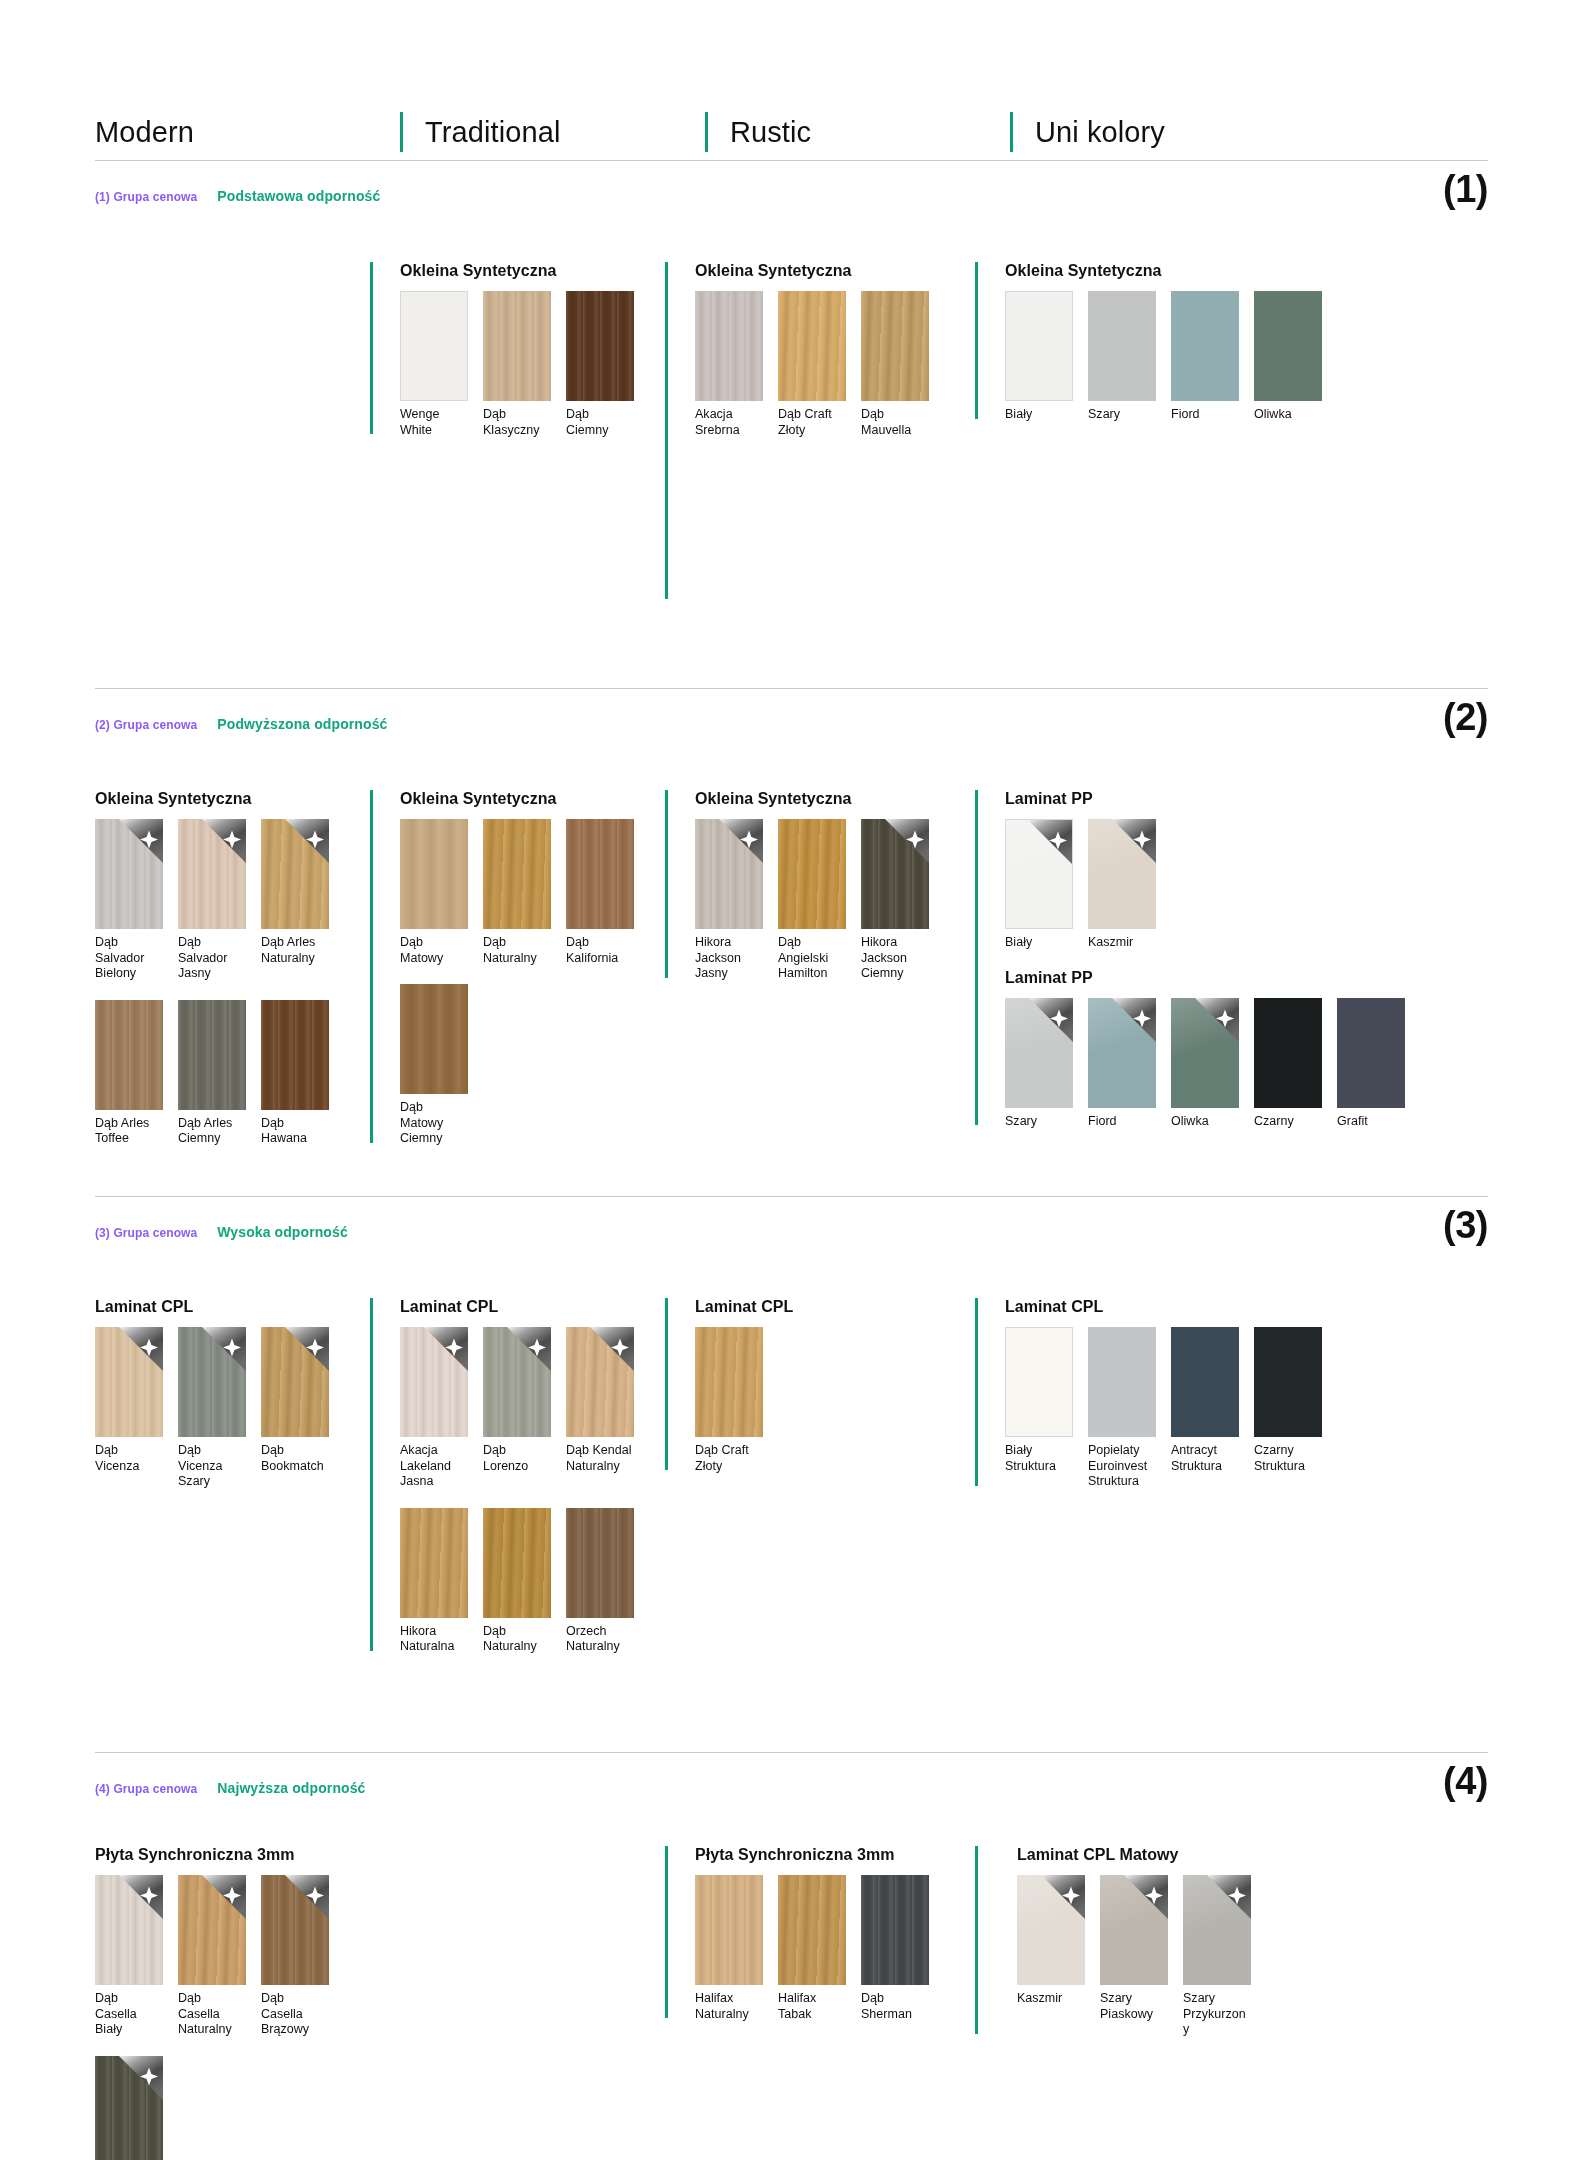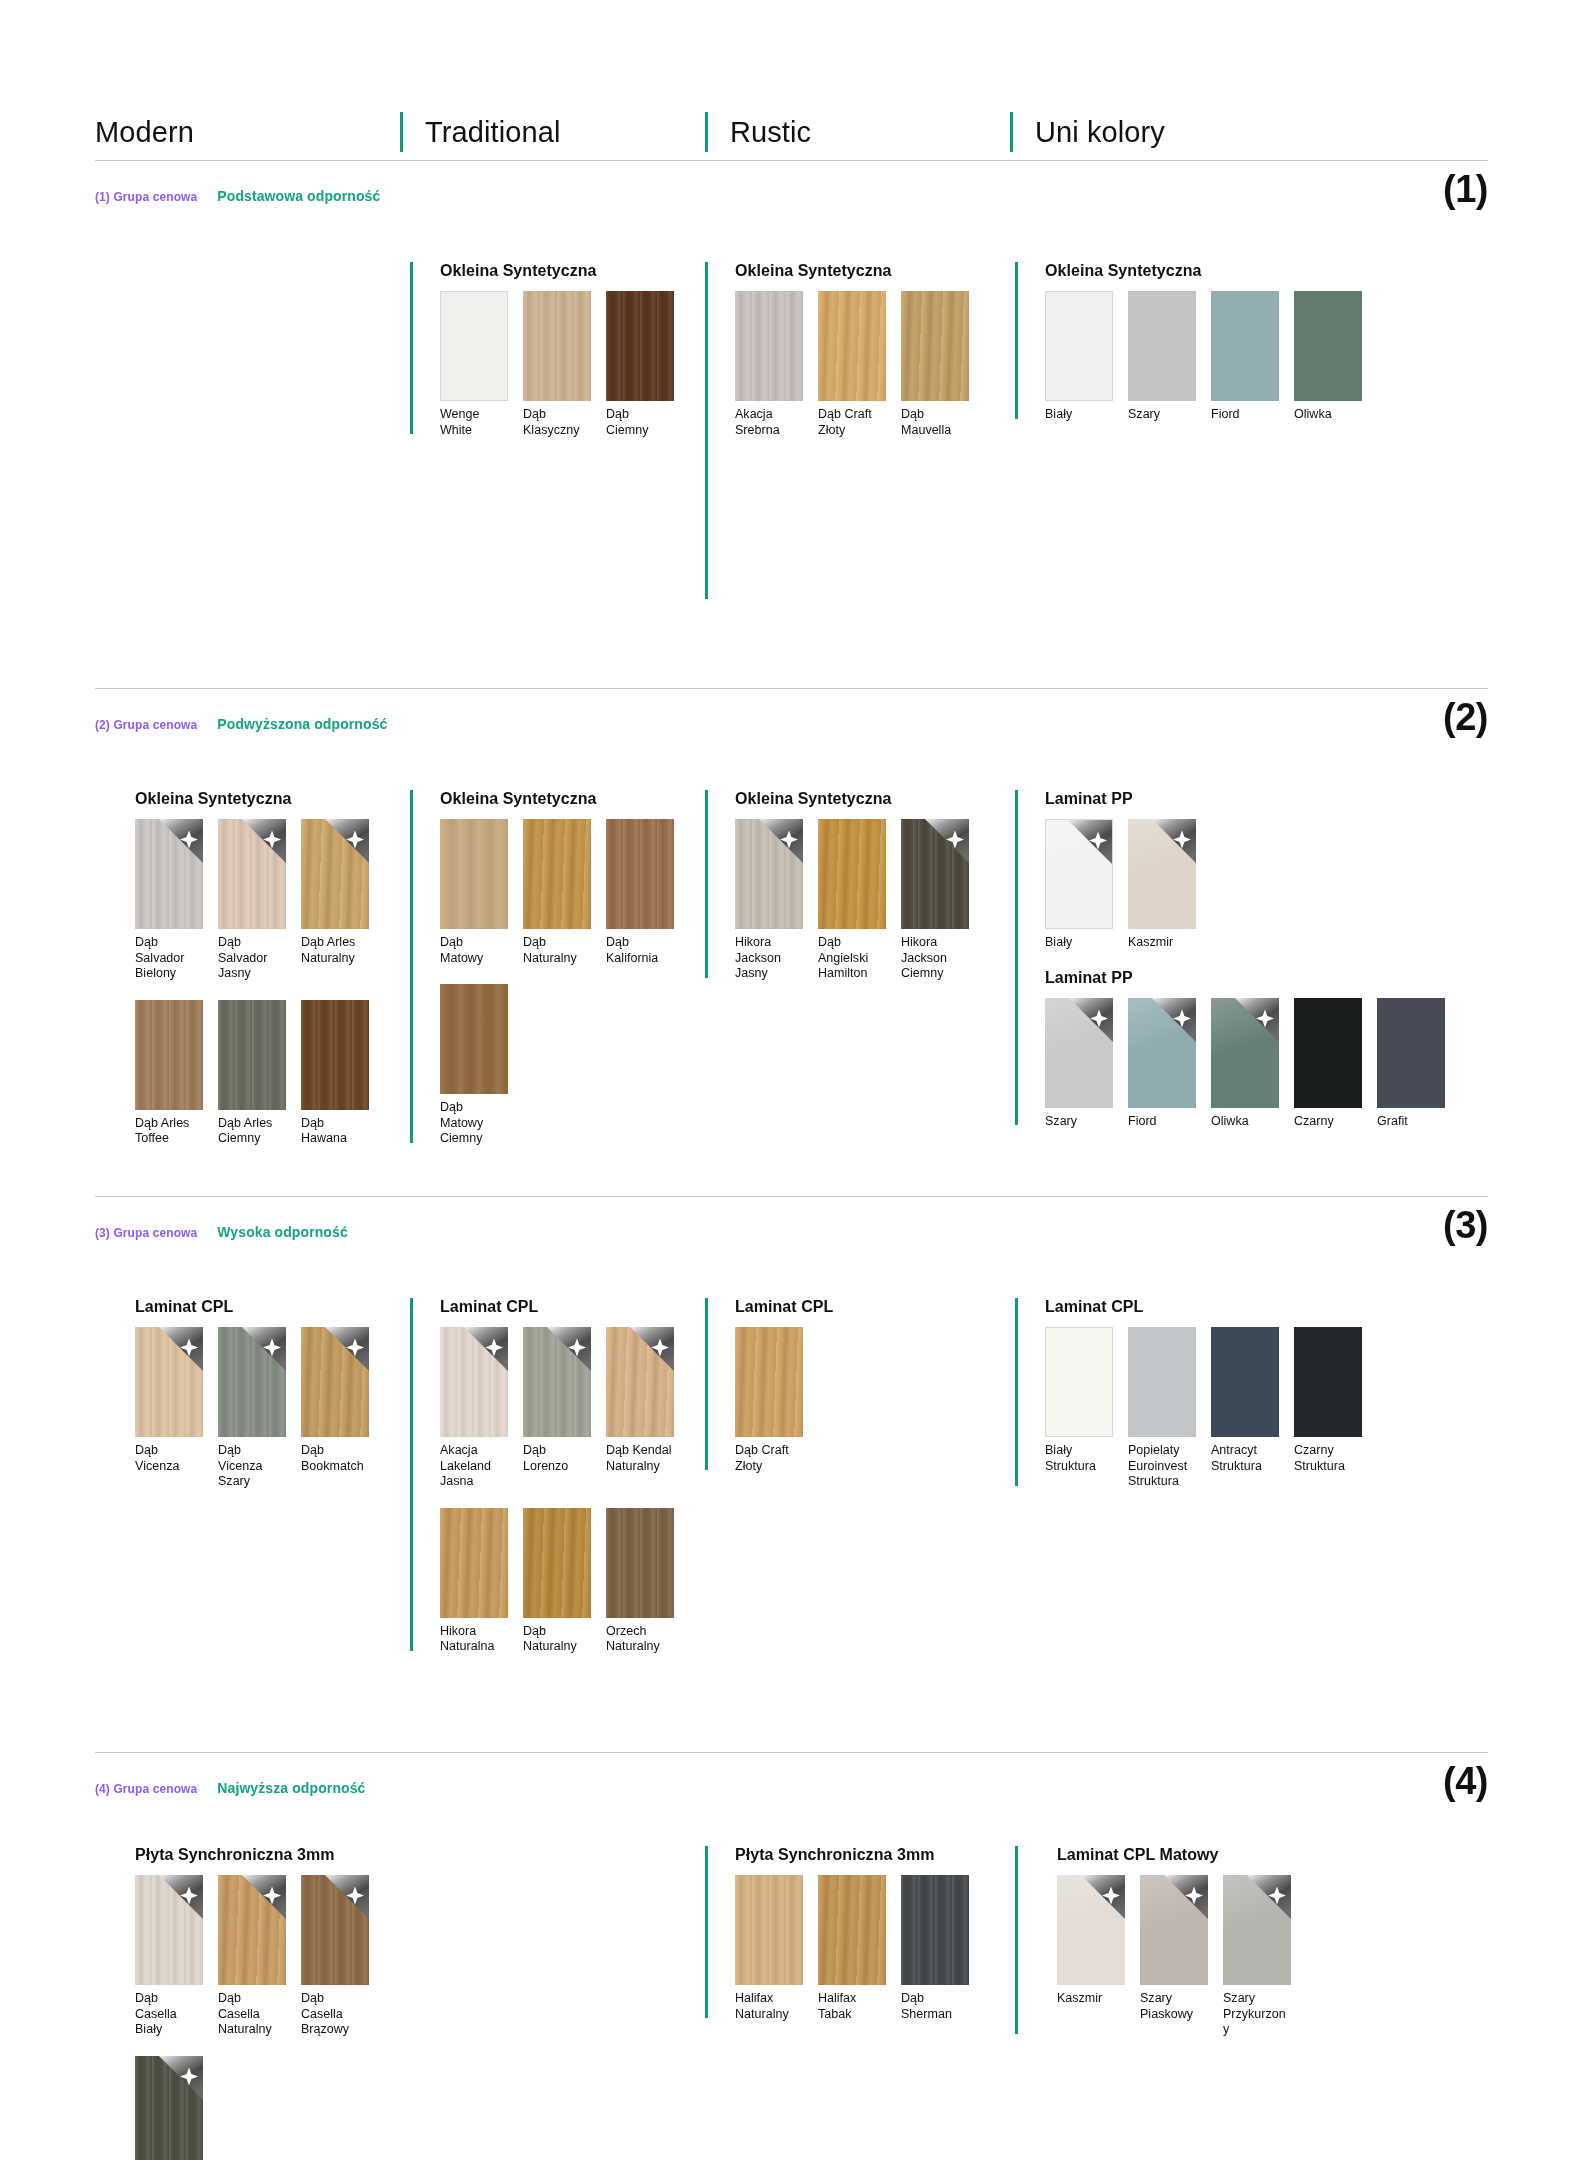--- a/index.html
+++ b/index.html
@@ -33,21 +33,21 @@
   
   .grp-head { position:absolute; left:95px; display:flex; align-items:baseline; }
   .grp-title { font-size:12px; font-weight:bold; color:#8b5cf6; letter-spacing:.1px; }
   .grp-sub { font-size:14px; font-weight:bold; color:#12a57e; margin-left:20px; letter-spacing:.1px; }
   .grp-badge {
     position:absolute; right:95px; font-size:38px; font-weight:bold; color:#111;
     letter-spacing:-.5px; line-height:1;
   }
 
   
-  .col { position:absolute;margin-left:40px; }
+  .col { position:absolute; }
   .col-rule { position:absolute; left:0; top:0; width:3px; background:#0f9b77; }
   .col-body { position:absolute; left:30px; top:0; }
 
   .mat-title { font-size:16px; font-weight:bold; color:#111; margin:0 0 11px 0; letter-spacing:.05px; white-space:nowrap; }
   .mat-title.second { margin-top:15px; }
 
   .swatch-row { display:flex; gap:15px; margin-bottom:18px; }
   .sw { width:68px; }
   .sw-chip {
     width:68px; height:110px; position:relative; overflow:hidden; display:block;

